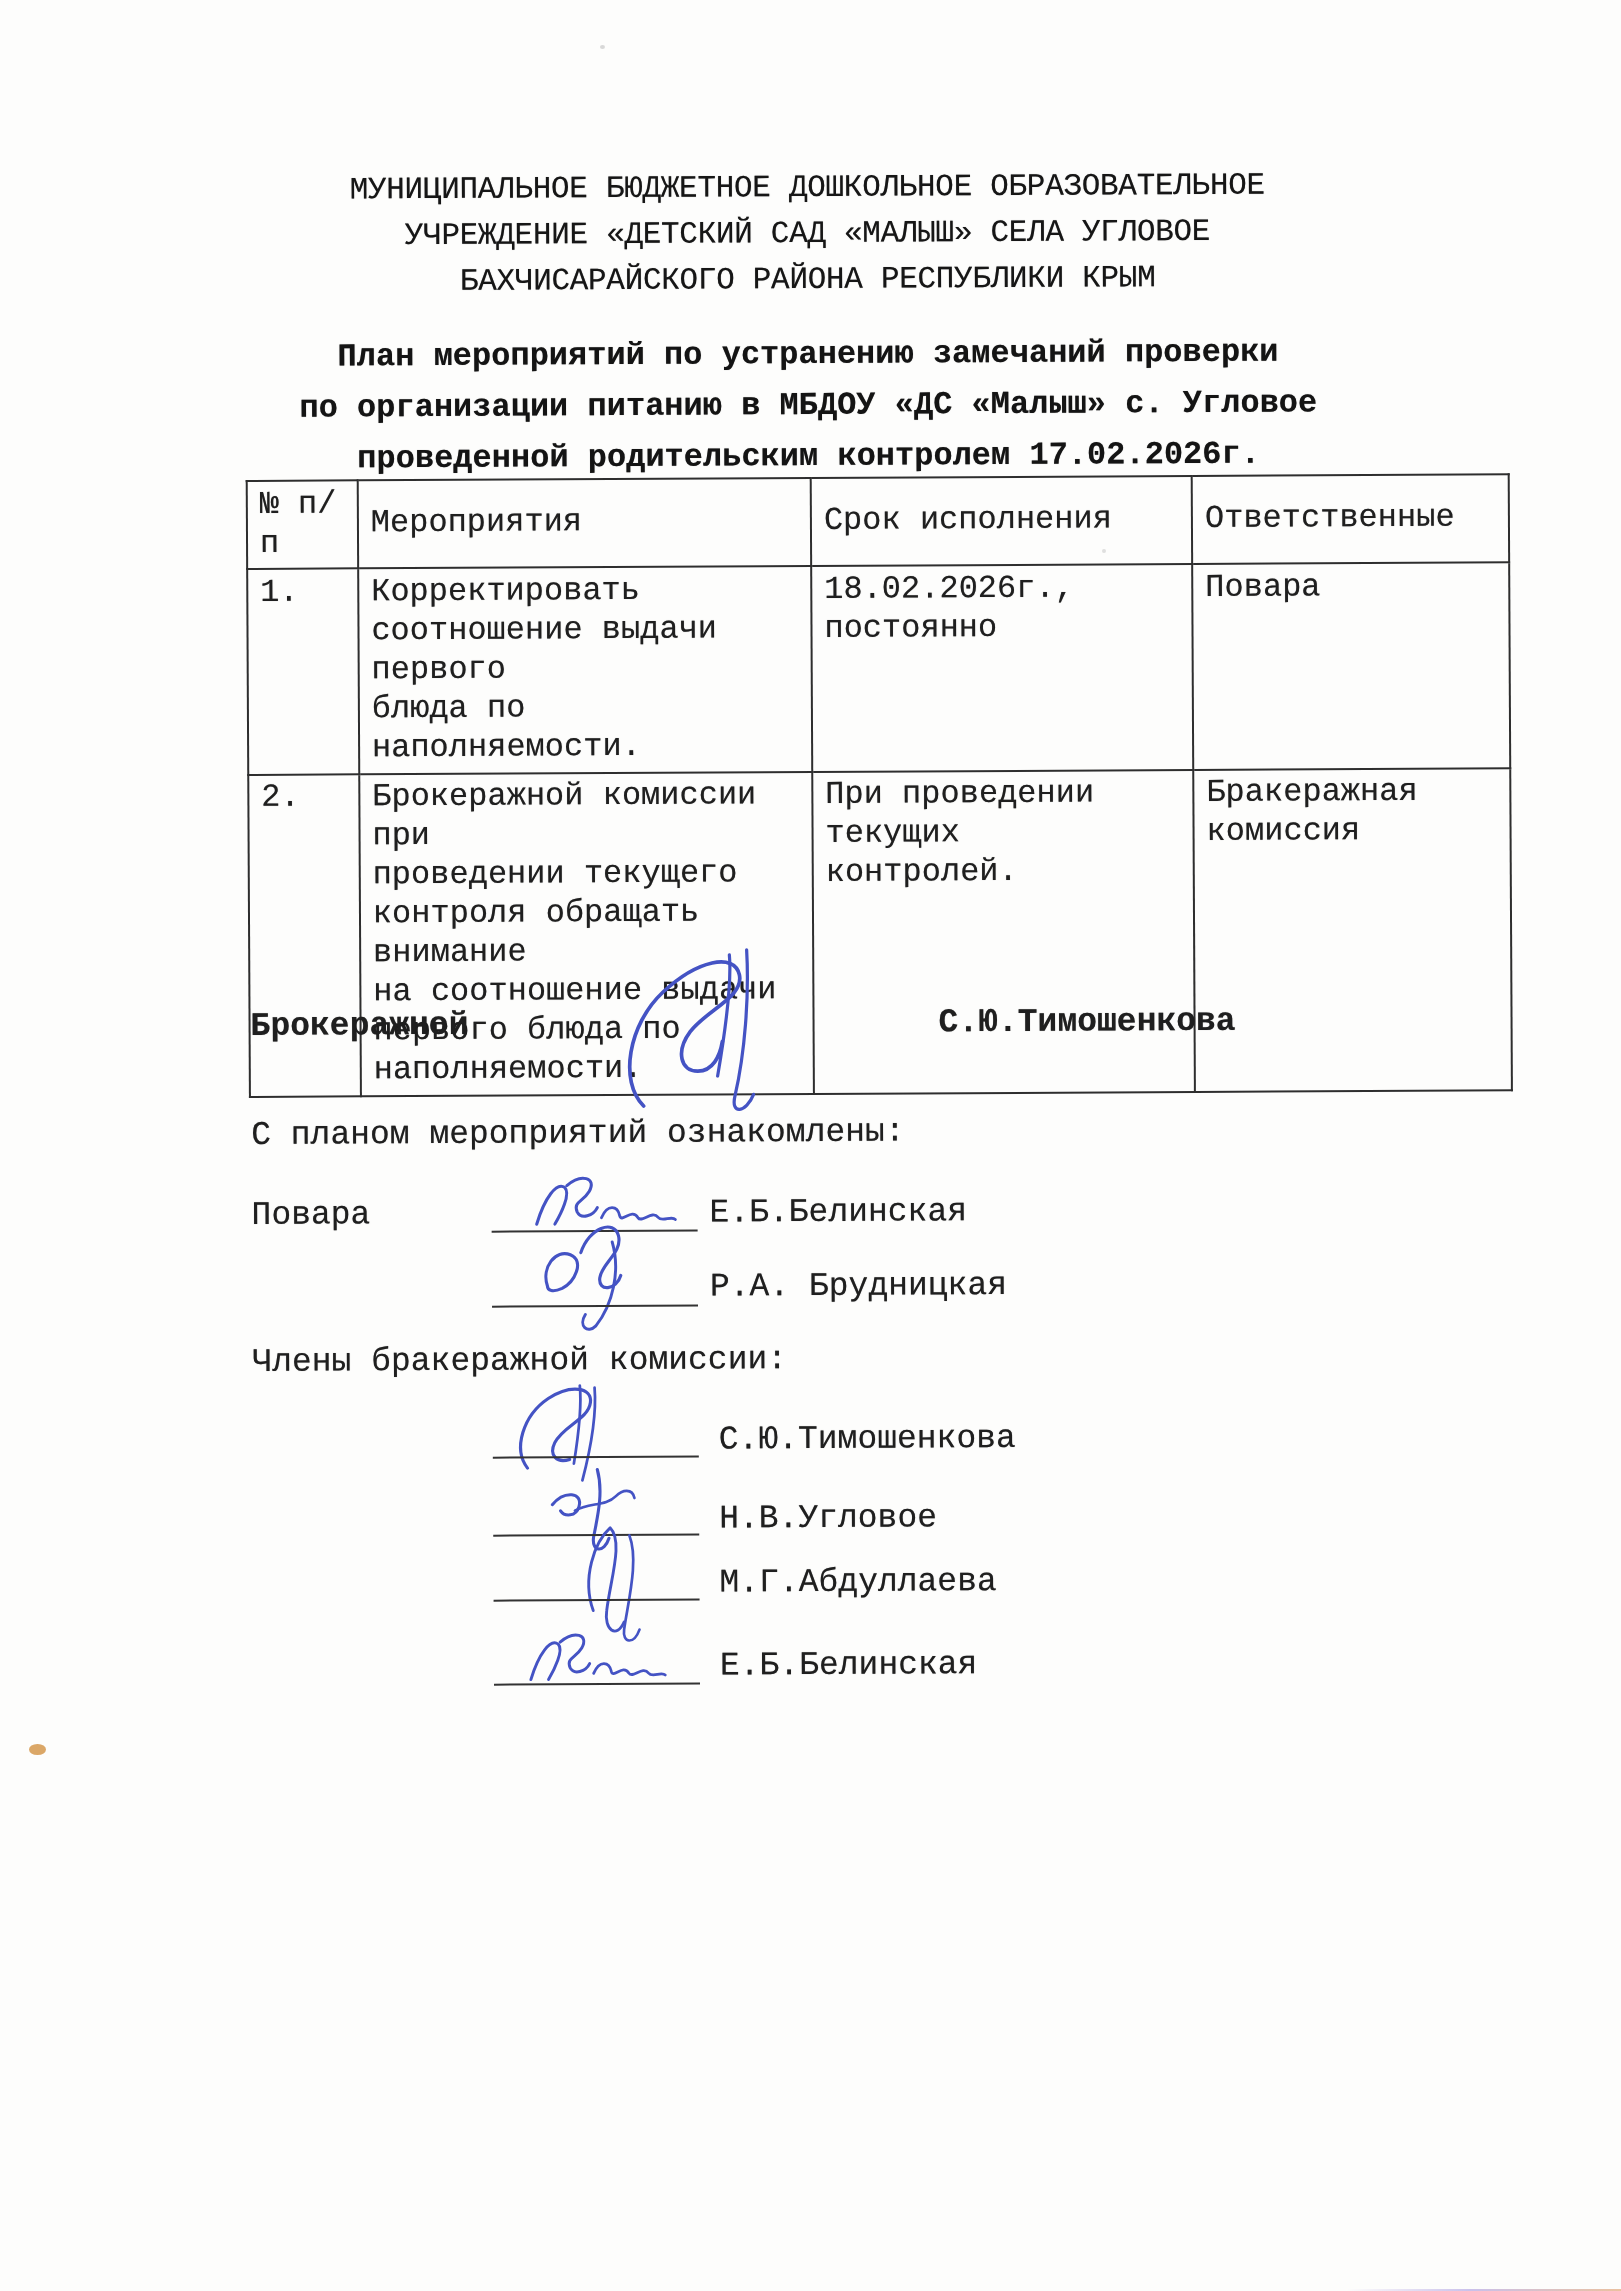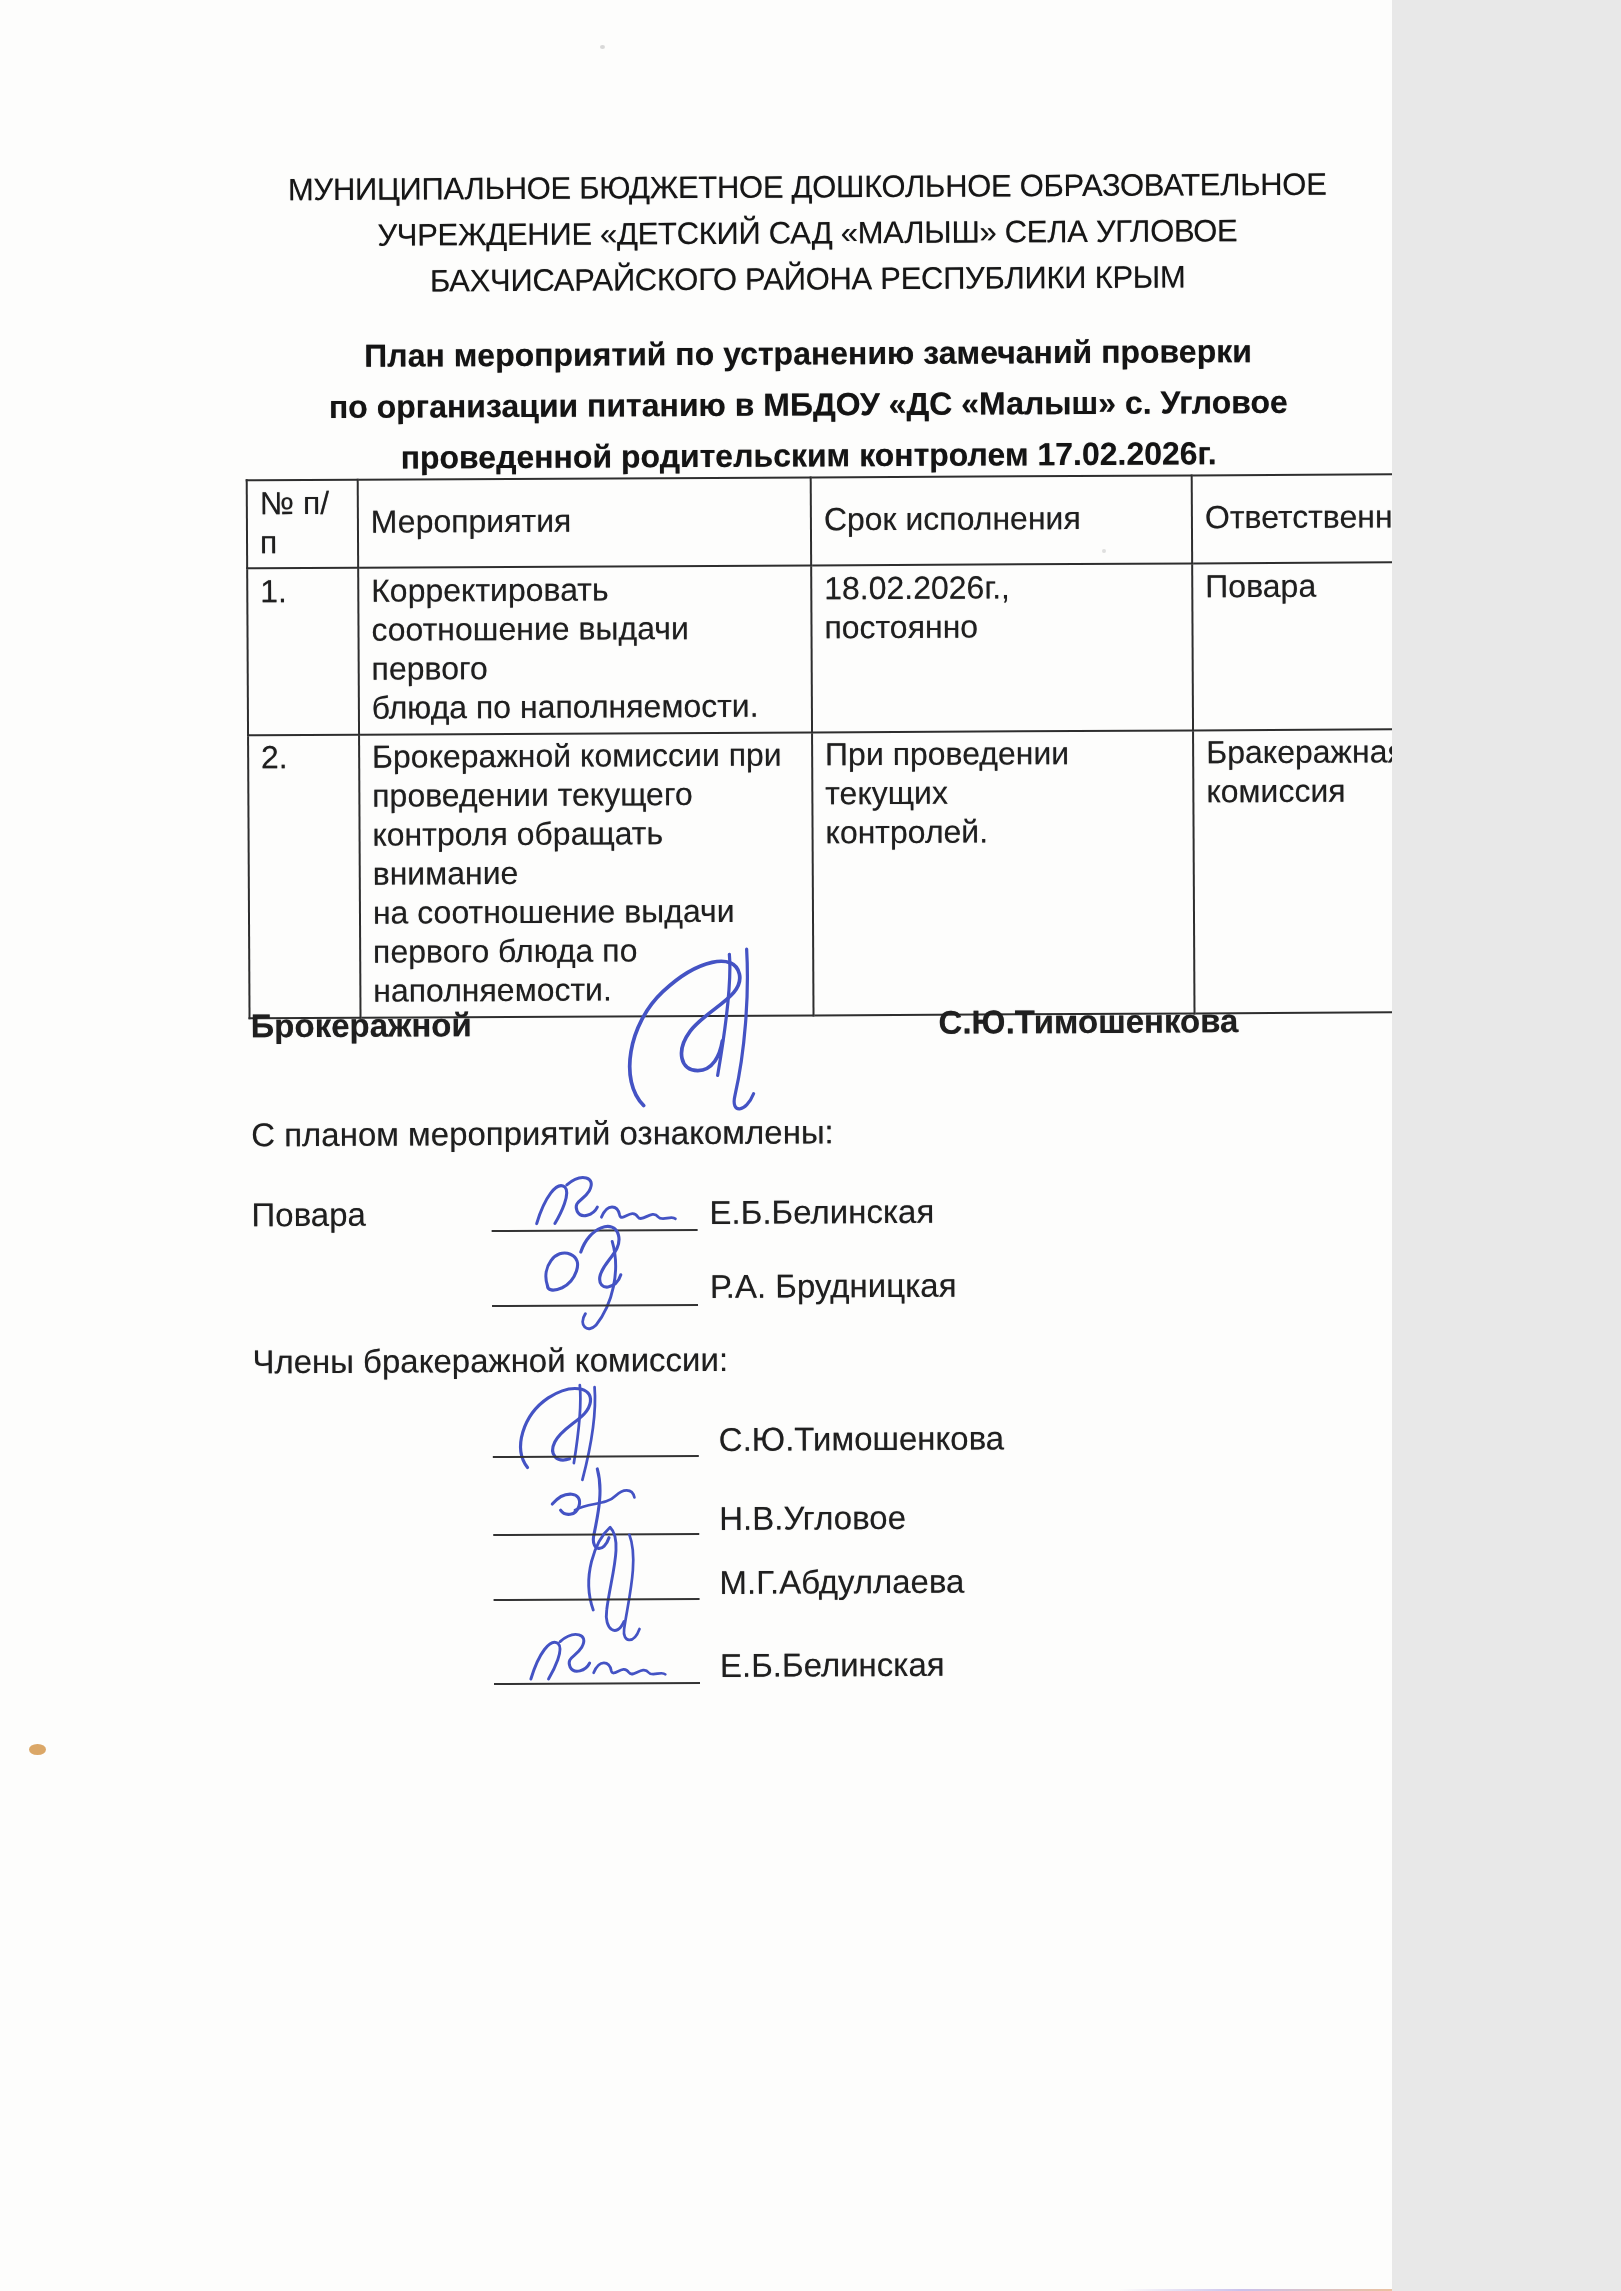--- a/index.html
+++ b/index.html
@@ -1,21 +1,21 @@
 <!DOCTYPE html>
 <html lang="ru"><head>
 <meta charset="utf-8">
 <style>
   html,body{margin:0;padding:0;background:#e8e8e8;}
   .page{
     position:relative;
-    width:1392px;height:2292px;
+    width:1621px;height:2292px;
     background:#fdfdfc;
     overflow:hidden;
-    font-family:Liberation Sans, sans-serif;
+    font-family:Liberation Mono, monospace;
     color:#1f1f1f;
   }
   .tilt{
     position:absolute;inset:0;
     transform:rotate(-0.3deg);
     transform-origin:50% 40%;
   }
   .scan-text{ text-shadow:0 0 0.7px rgba(20,20,20,0.55); }
 
   .org-title{

